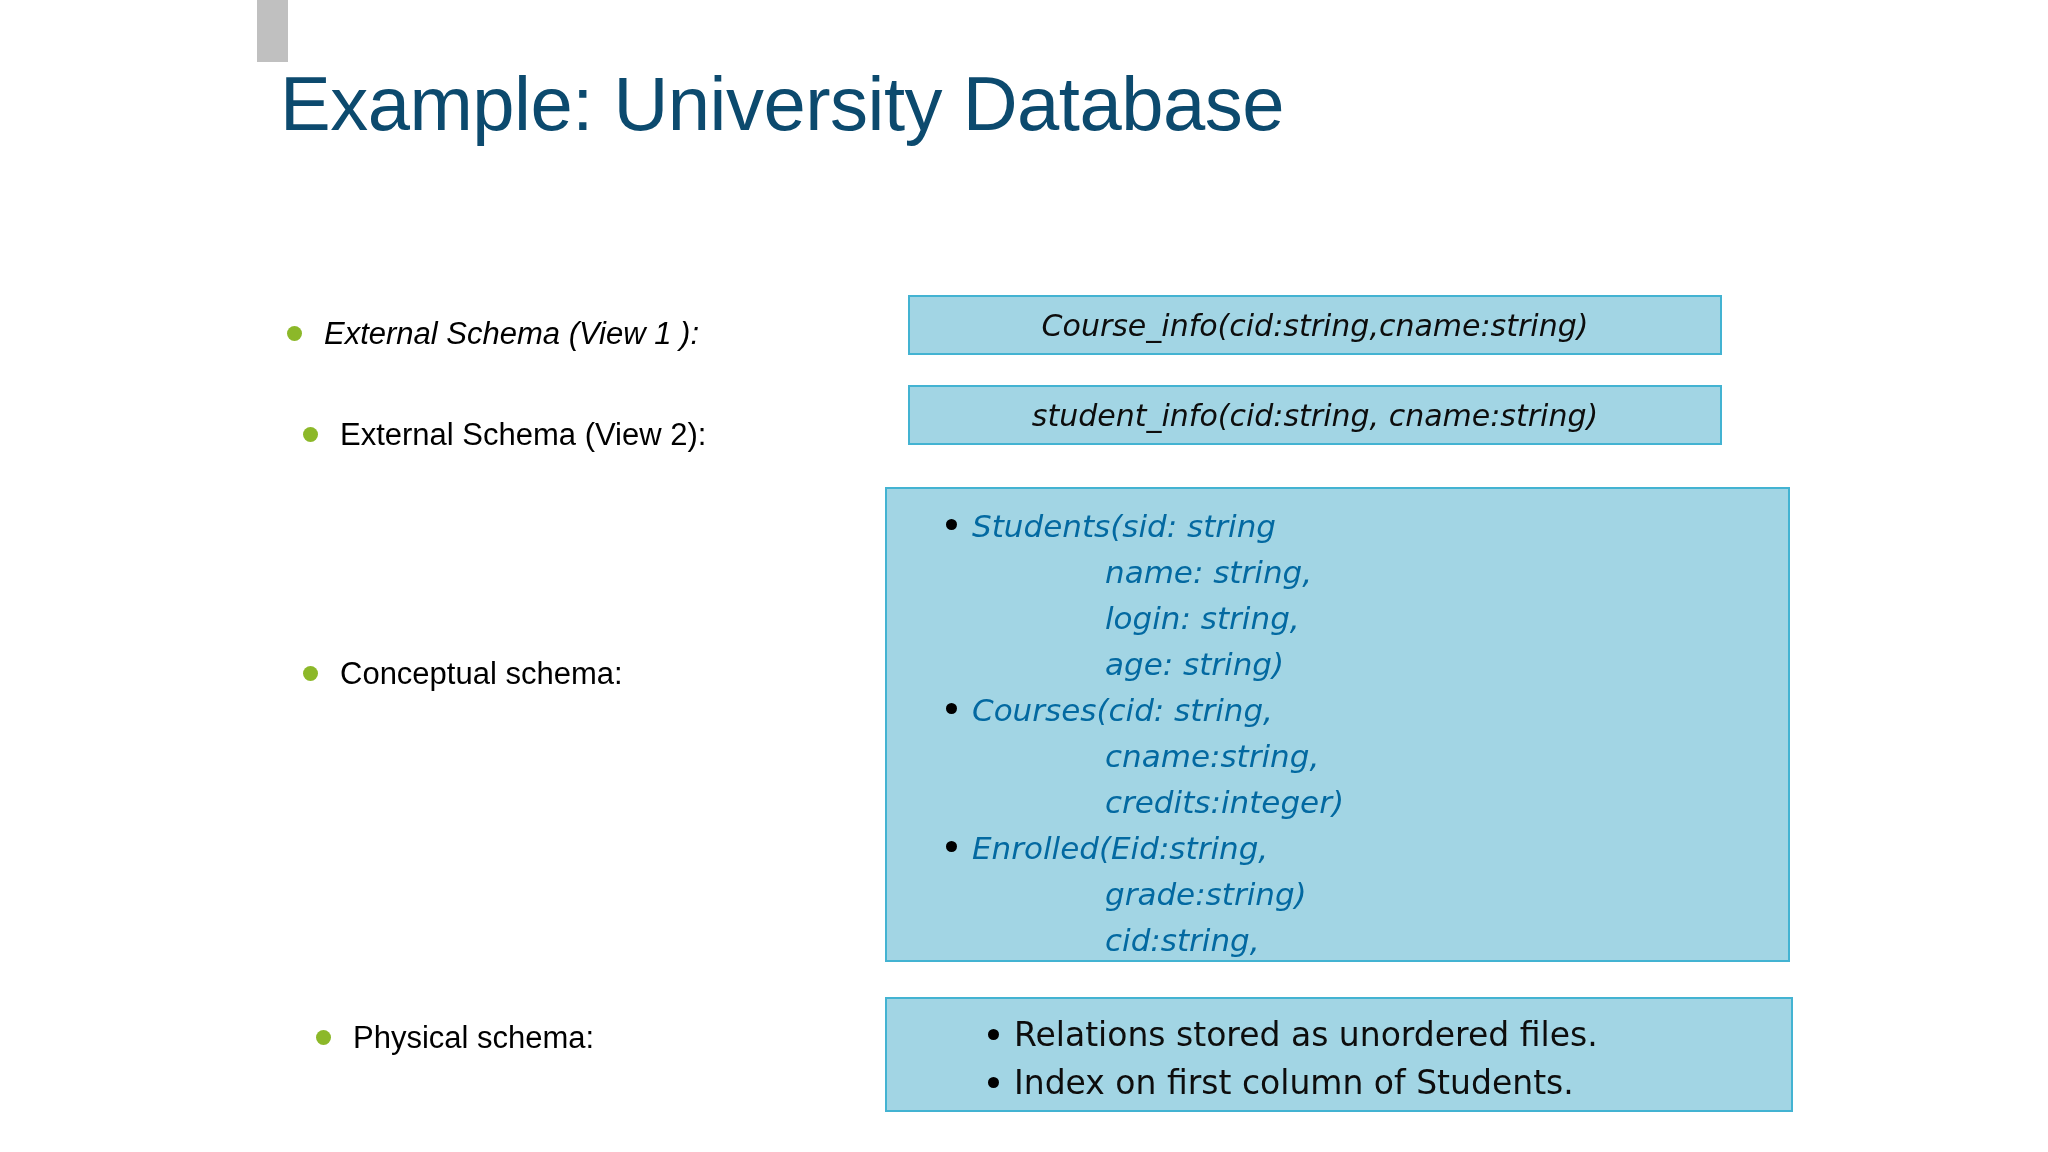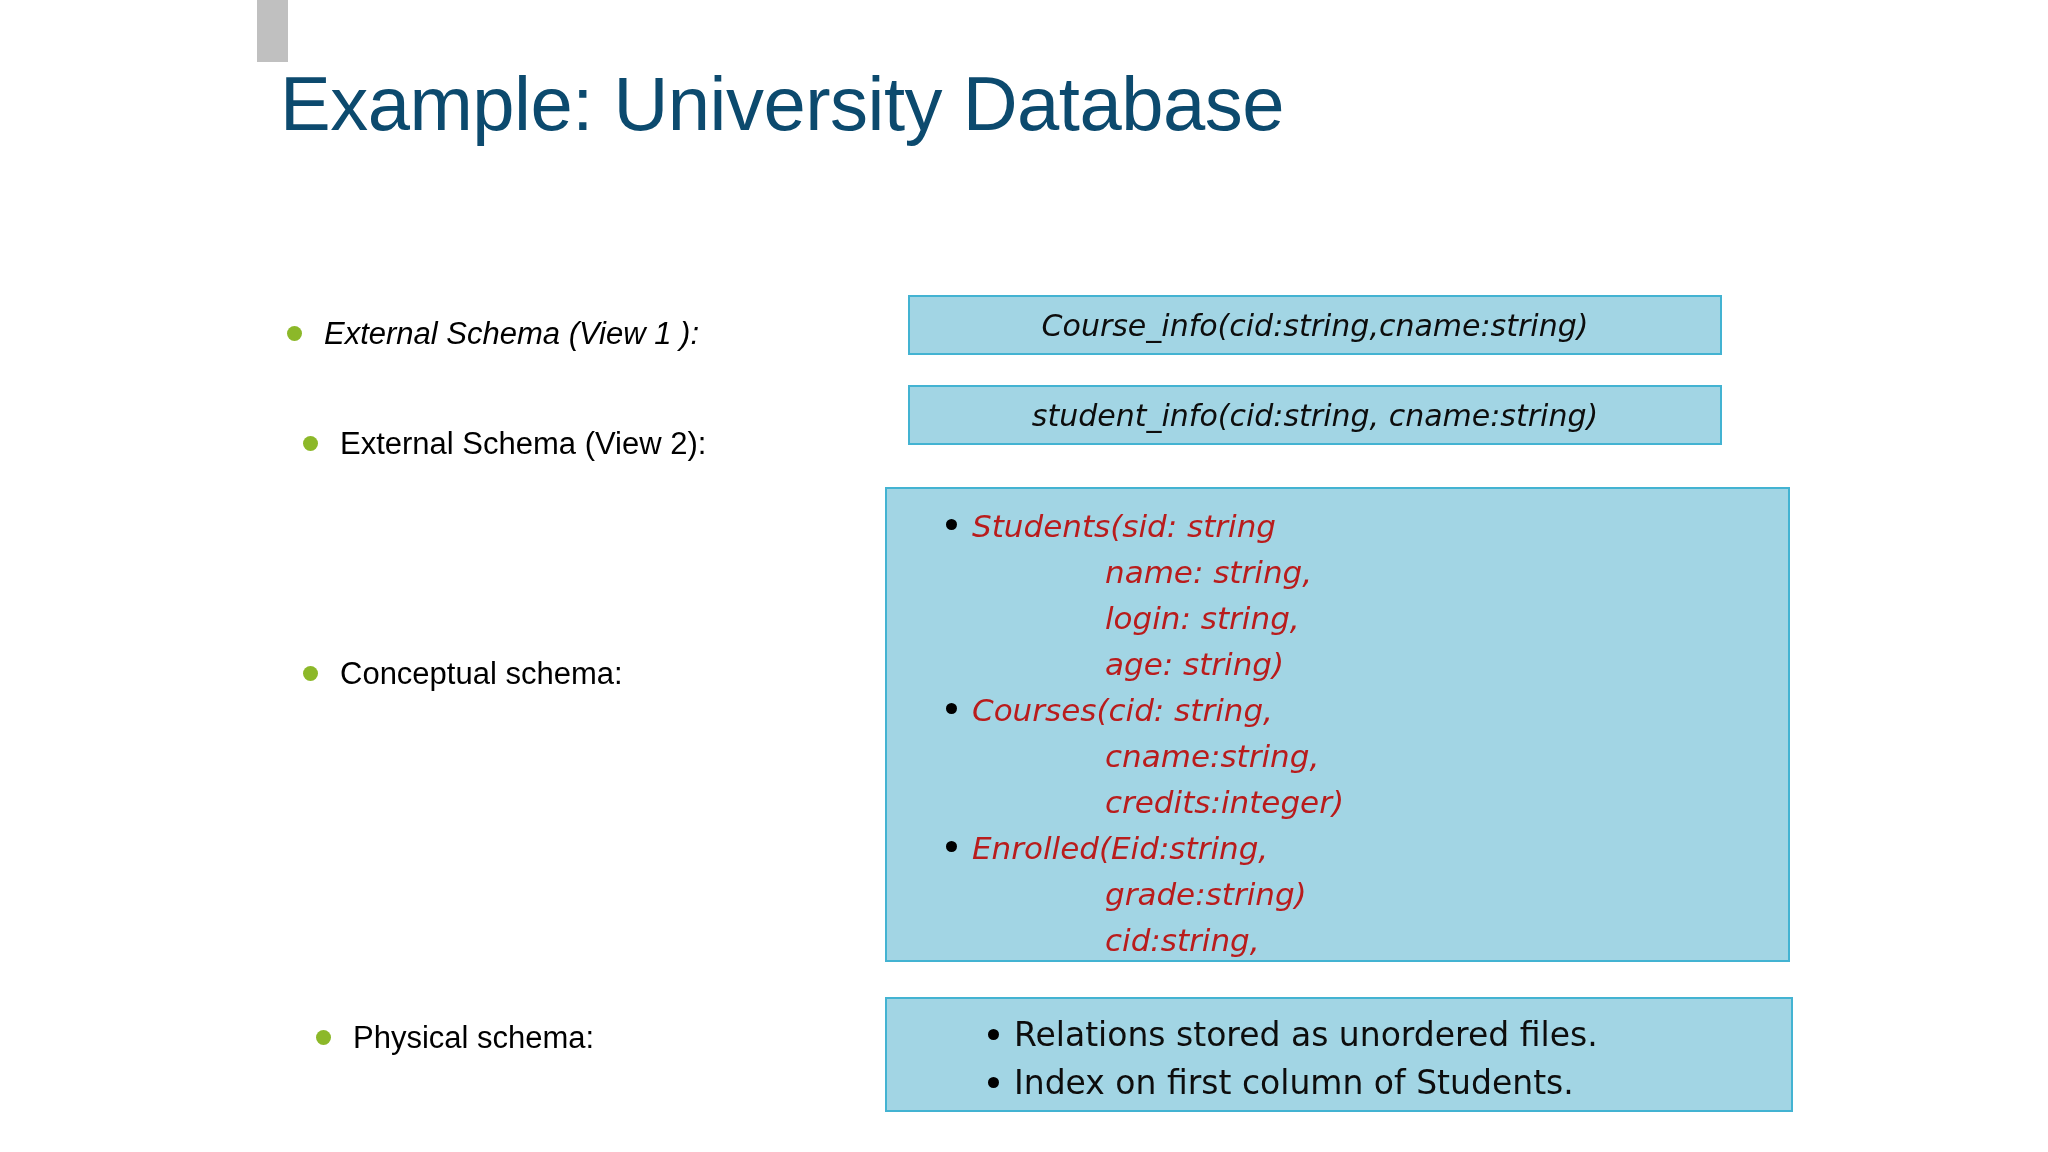--- a/index.html
+++ b/index.html
@@ -60,21 +60,21 @@
     width: 15px;
     height: 15px;
     border-radius: 50%;
     background: #8CB829;
     margin-right: 22px;
     margin-top: 11px;
     flex: 0 0 auto;
   }
 
   #label-view1 { left: 287px; top: 315px; font-style: italic; }
-  #label-view2 { left: 303px; top: 425px; }
+  #label-view2 { left: 303px; top: 416px; }
   #label-conceptual { left: 303px; top: 655px; }
   #label-physical { left: 316px; top: 1019px; }
 
   
   .blue-box {
     position: absolute;
     background: #A2D5E4;
     border: 2px solid #43B3D2;
     box-sizing: border-box;
   }
@@ -116,21 +116,21 @@
     width: 11px;
     height: 11px;
     border-radius: 50%;
     background: #000000;
   }
   .rel-line {
     font-family: "DejaVu Sans", sans-serif;
     font-style: italic;
     font-size: 31px;
     line-height: 46px;
-    color: #b91c1c;
+    color: #0369a1;
     white-space: nowrap;
   }
   .rel-line.cont { padding-left: 133px; }
 
   
   .phys-item {
     position: relative;
     padding-left: 85px;
     font-family: "DejaVu Sans", sans-serif;
     font-size: 33px;

